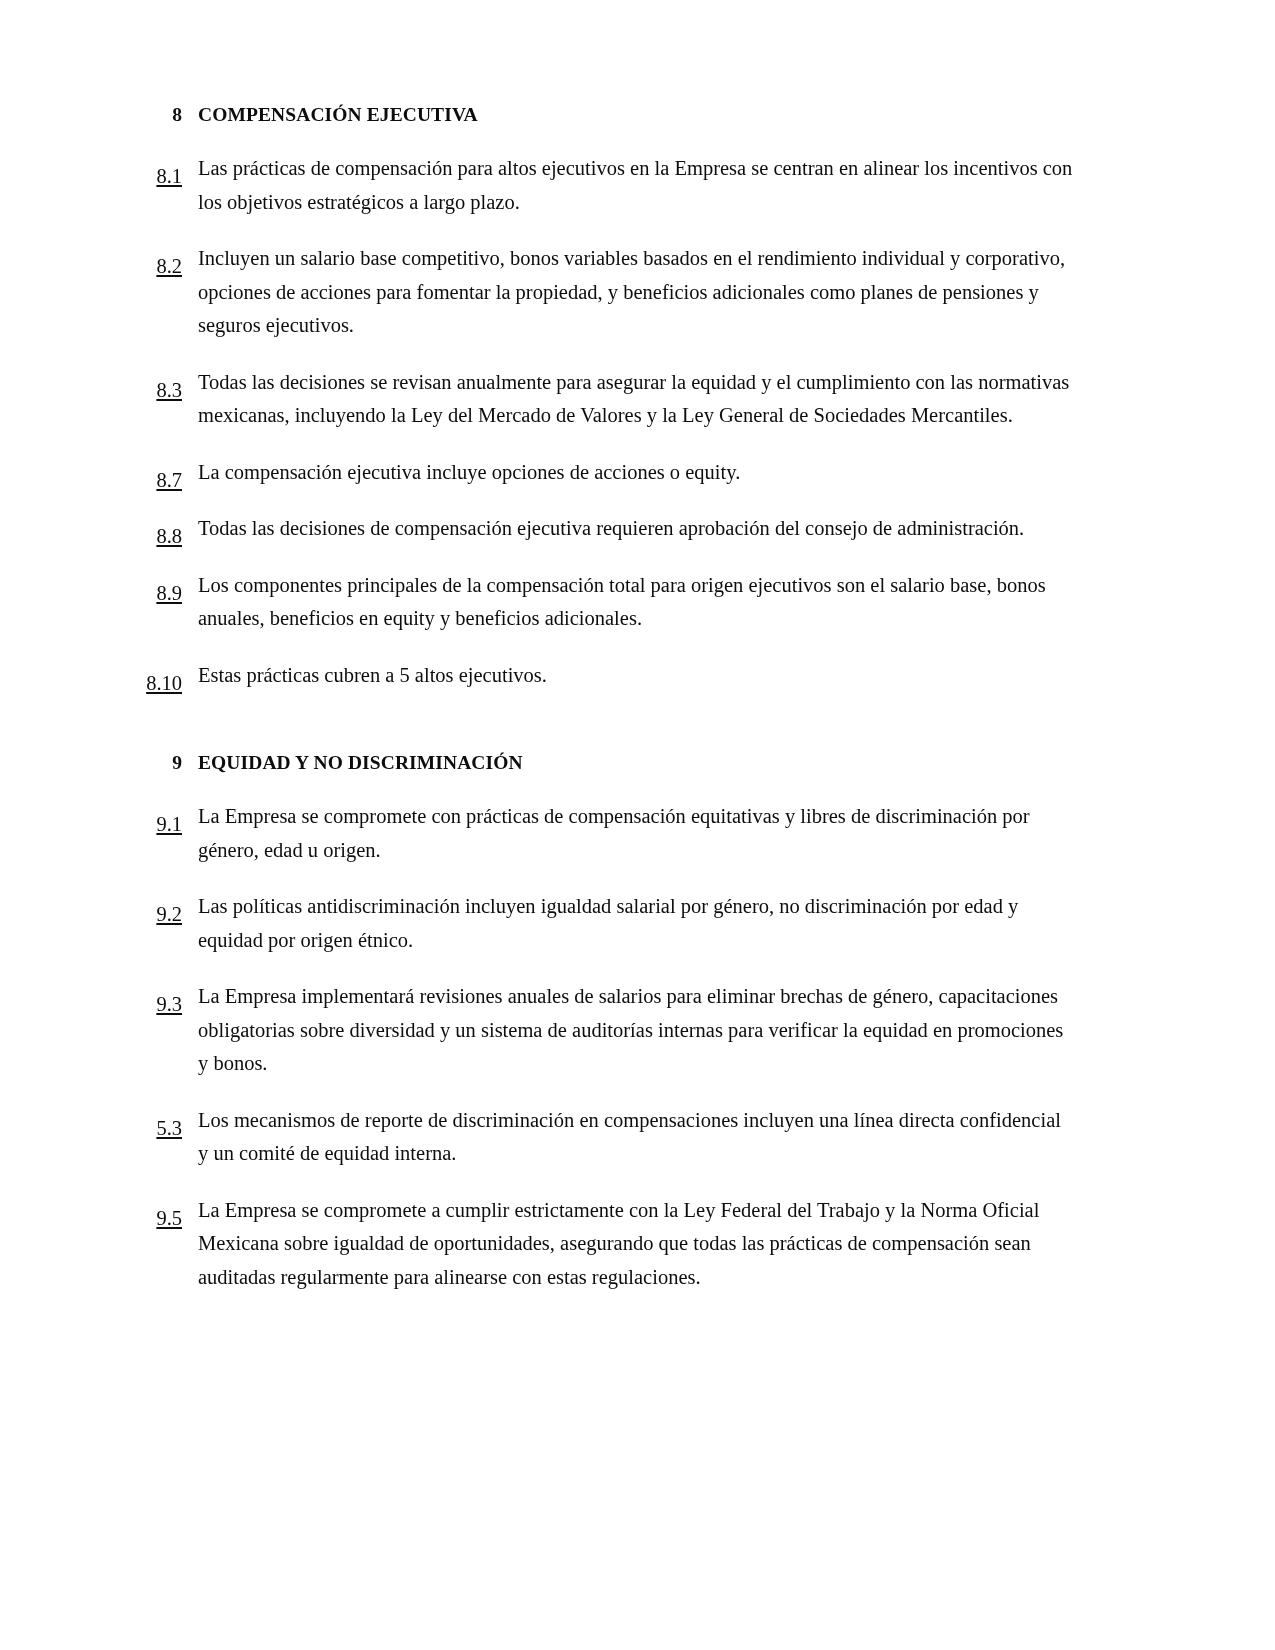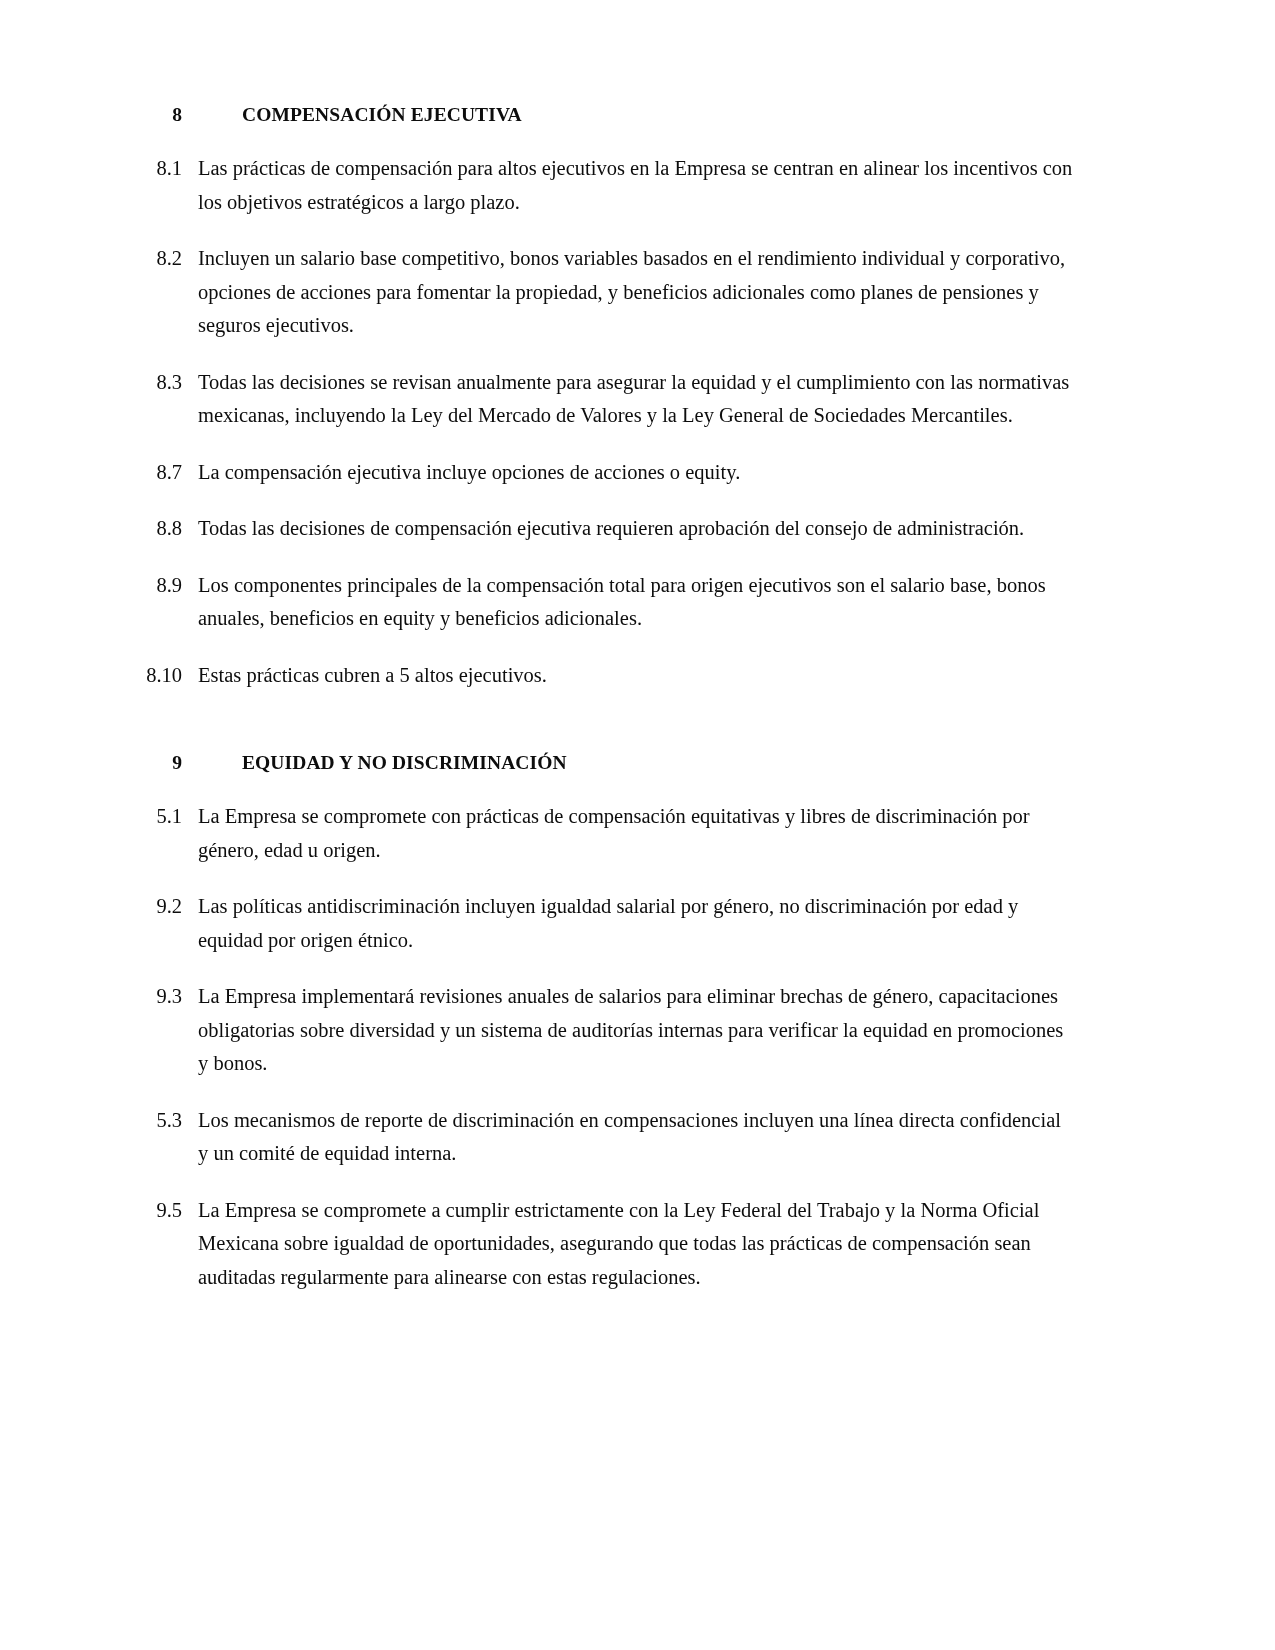--- a/index.html
+++ b/index.html
@@ -28,24 +28,25 @@
     position: relative;
     margin: 0 0 23px 0;
     padding-left: 62px;           
     font-size: 20.5px;
     line-height: 33.5px;
     text-align: left;
   }
   .clause .num {
     position: absolute;
     left: 0;
-    top: 0;
+    top: 8px;
     width: 46px;                  
     text-align: right;
     white-space: nowrap;
+    text-decoration: underline;
   }
   .clause .body {
     display: block;
   }
 
   
   .heading {
     position: relative;
     margin: 0 0 22px 0;
     padding-left: 62px;
@@ -57,21 +58,20 @@
   .heading .num {
     position: absolute;
     left: 0;
     top: 0;
     width: 46px;
     text-align: right;
     font-weight: bold;
   }
   .heading .title {
     display: block;
-    margin-left: 44px;
   }
 
   .section + .section {
     margin-top: 56px;
   }
 
   b, strong { font-weight: normal; }
 </style>
 </head>
 <body>
@@ -111,21 +111,21 @@
           <span class="num">8.10</span>
           <span class="body"><span>Estas prácticas cubren a 5 altos ejecutivos.</span></span>
         </div>
       </div>
       <div class="section">
         <div class="heading">
           <span class="num">9</span>
           <span class="title">EQUIDAD Y NO DISCRIMINACIÓN</span>
         </div>
         <div class="clause">
-          <span class="num">5.1</span>
+          <span class="num">9.1</span>
           <span class="body"><span>La </span><b>Empresa</b><span> se compromete con prácticas de compensación equitativas y libres de discriminación por género, edad u origen.</span></span>
         </div>
         <div class="clause">
           <span class="num">9.2</span>
           <span class="body"><span>Las políticas antidiscriminación incluyen igualdad salarial por género, no discriminación por edad y equidad por origen étnico.</span></span>
         </div>
         <div class="clause">
           <span class="num">9.3</span>
           <span class="body"><span>La </span><b>Empresa</b><span> implementará revisiones anuales de salarios para eliminar brechas de género, capacitaciones obligatorias sobre diversidad y un sistema de auditorías internas para verificar la equidad en promociones y bonos.</span></span>
         </div>

